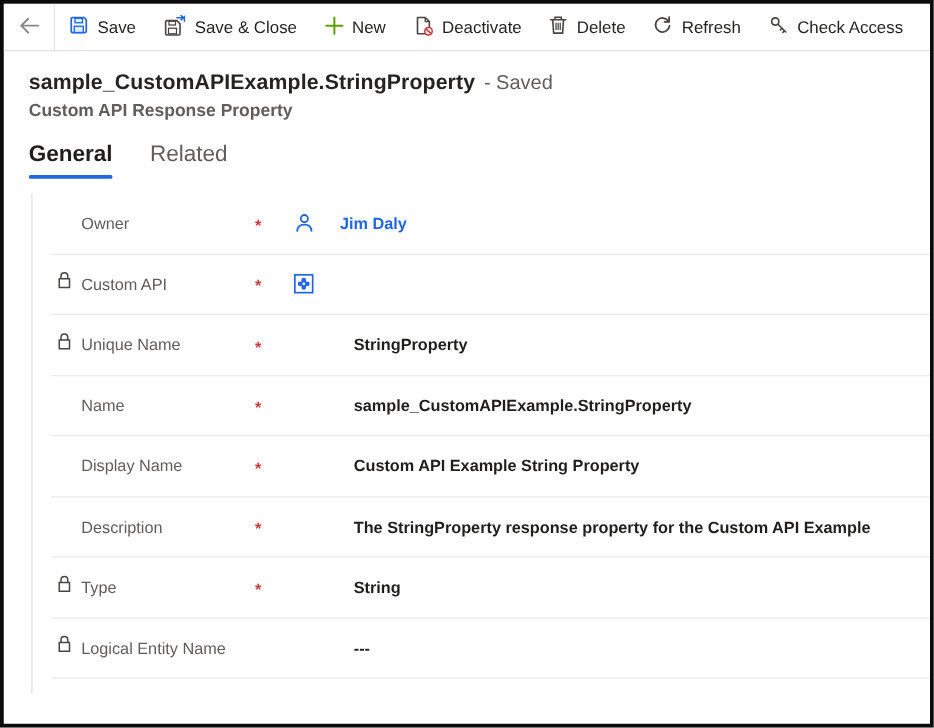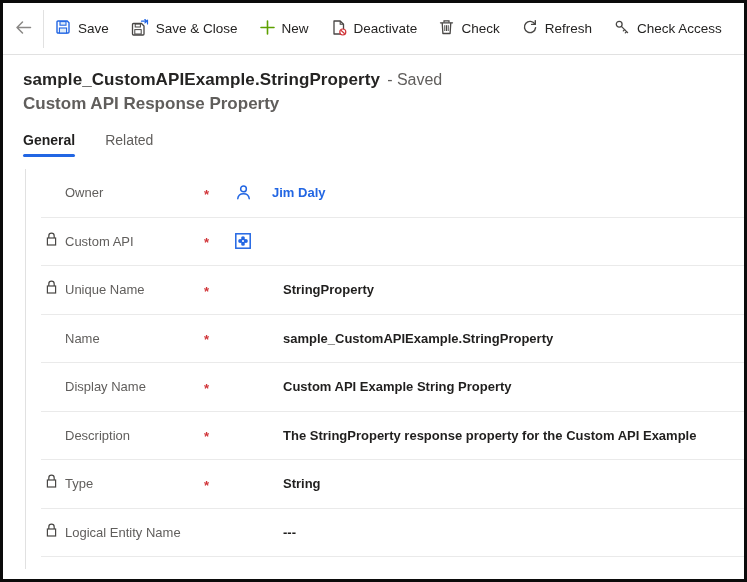--- a/index.html
+++ b/index.html
@@ -8,21 +8,21 @@
     position: relative;
     width: 747px; height: 582px;
     background: #fff;
     border: 3px solid #0b0b0b;
     overflow: hidden;
     font-family: "Liberation Sans", "DejaVu Sans", sans-serif;
     color: #201f1e;
   }
   
   .cmdbar {
-    height: 52px;
+    height: 38px;
     display: flex; align-items: center;
     border-bottom: 1px solid #e1e1e1;
     background: #fff;
   }
   .back-btn {
     width: 40px; height: 100%;
     display: flex; align-items: center; justify-content: center;
     cursor: pointer; background: none; border: none;
   }
   .cmd-divider { width: 1px; height: 38px; background: #e1e1e1; }
@@ -33,25 +33,25 @@
     font-family: inherit; font-size: 13.5px; color: #252423;
     white-space: nowrap;
   }
   .cmd-btn:first-of-type { margin-left: 8px; }
   .cmd-btn svg { flex: 0 0 auto; }
   
   .header { padding: 15px 20px 0 20px; }
   .title-line { display: flex; align-items: baseline; }
   .record-title { font-size: 17px; font-weight: bold; color: #252423; letter-spacing: 0.1px; }
   .record-status { font-size: 16px; color: #605e5c; margin-left: 7px; font-weight: 400; }
-  .record-subtitle { font-size: 17px; color: #605e5c; font-weight: 600; margin-top: 4px; }
+  .record-subtitle { font-size: 14px; color: #605e5c; font-weight: 600; margin-top: 4px; }
   
   .tabs { display: flex; gap: 30px; padding: 0 20px; margin-top: 17px; }
   .tab { cursor: pointer; }
-  .tab .tab-label { font-size: 14px; color: #605e5c; padding-bottom: 6px; display: inline-block; }
+  .tab .tab-label { font-size: 18px; color: #605e5c; padding-bottom: 6px; display: inline-block; }
   .tab.active .tab-label { color: #201f1e; font-weight: 600; }
   .tab .tab-underline { height: 3px; border-radius: 2px; background: transparent; margin-top: 0px; }
   .tab.active .tab-underline { background: #2266E3; }
   
   .form-section {
     margin-left: 22px;
     margin-top: 12px;
     border-left: 1px solid #e1e1e1;
     min-height: 400px;
   }
@@ -139,21 +139,21 @@
 
     <button class="cmd-btn">
       <span>
         <svg width="15" height="16" viewBox="0 0 15 16" fill="none">
           <path d="M1.5 3.8 H13.5" stroke="#484644" stroke-width="1.3" stroke-linecap="round"></path>
           <path d="M5 3.6 V1.8 H10 V3.6" stroke="#484644" stroke-width="1.2"></path>
           <path d="M3.2 3.8 L3.9 14.5 H11.1 L11.8 3.8" stroke="#484644" stroke-width="1.3" stroke-linejoin="round"></path>
           <path d="M5.8 6.2 V12 M7.5 6.2 V12 M9.2 6.2 V12" stroke="#484644" stroke-width="1"></path>
         </svg>
       </span>
-      <span>Check</span>
+      <span>Delete</span>
     </button>
 
     <button class="cmd-btn">
       <span>
         <svg width="16" height="16" viewBox="0 0 16 16" fill="none">
           <path d="M12.9 5.2 A5.6 5.6 0 1 0 13.6 8.6" stroke="#484644" stroke-width="1.4" stroke-linecap="round"></path>
           <path d="M13.3 1.6 L13.3 5.4 L9.6 5.4" stroke="#484644" stroke-width="1.4" stroke-linecap="round" stroke-linejoin="round" fill="none"></path>
         </svg>
       </span>
       <span>Refresh</span>

